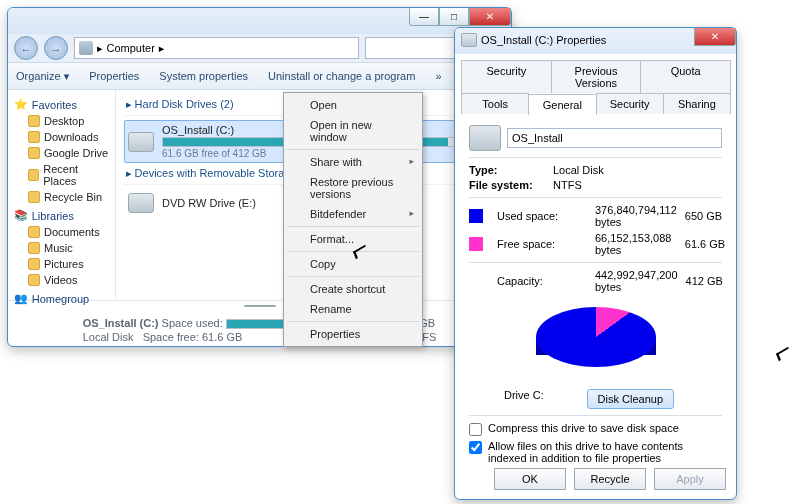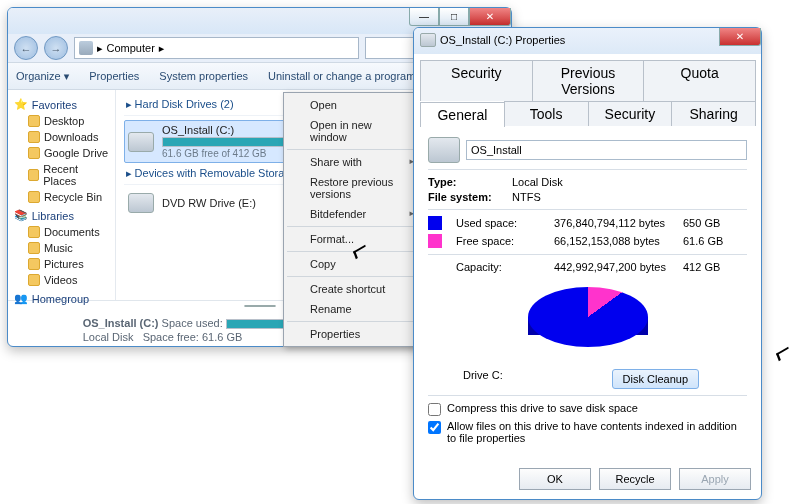--- a/index.html
+++ b/index.html
@@ -41,25 +41,25 @@
 .sbar{display:inline-block;width:110px;height:10px;background:#e4e8ee;border:1px solid #b8c0ca;position:relative;vertical-align:middle;}
 .sfill{position:absolute;inset:0 15% 0 0;background:#2aa6b5;}
 
 
 .ctx { position:absolute; left:283px; top:92px; width:140px; background:#f2f2f2;border:1px solid #9aa4b0; box-shadow:2px 2px 6px rgba(0,0,0,.25); padding:2px;}
 .ctx .ci{padding:4px 18px 4px 24px;color:#222;position:relative;}
 .ctx .sep{height:1px;background:#d0d6dc;margin:2px 1px;}
 .ctx .sub::after{content:"▸";position:absolute;right:6px;font-size:9px;color:#666;}
 
 
-.prop { left:413px; top:27px; width:349px; height:473px; }
+.prop { left:454px; top:27px; width:283px; height:473px; }
 .prop .glass{background:linear-gradient(#eaf1fb,#dce9f7);}
 .ptitle{position:absolute;left:26px;top:6px;color:#000;}
 .pico{position:absolute;left:6px;top:5px;width:16px;height:14px;background:linear-gradient(#e3e8ee,#bcc7d2);border-radius:2px;border:1px solid #9aa;}
-.tab{flex:1;text-align:center;padding:4px 2px;background:#f0f3f7;border:1px solid #b8c0ca;border-bottom:none;margin-right:-1px;font-size:14px;}
+.tab{flex:1;text-align:center;padding:4px 2px;background:#f0f3f7;border:1px solid #b8c0ca;border-bottom:none;margin-right:-1px;font-size:11px;}
 .tab.active{background:#fff;position:relative;top:1px;}
 .tabwrap{margin:6px 6px 0;}
 .tabrow2{display:flex;}
 .pbody{padding:8px 14px 4px;}
 .prow{display:flex;align-items:center;margin:3px 0;gap:6px;}
 .plabel{width:78px;color:#000;font-weight:bold;}
 .pval{color:#000;}
 .pinput{flex:1;border:1px solid #abc;padding:2px 4px;height:20px;}
 .hr{height:1px;background:#d7dee6;margin:6px 0;}
 .swatch{width:14px;height:14px;}
@@ -206,22 +206,22 @@
         <div class="winbtn close">✕</div>
       </div>
   </div>
   <div class="tabwrap">
     <div class="tabrow2">
       <div class="tab">Security</div>
       <div class="tab">Previous Versions</div>
       <div class="tab">Quota</div>
     </div>
     <div class="tabrow2">
+      <div class="tab">Tools</div>
       <div class="tab active">General</div>
-      <div class="tab">Tools</div>
       <div class="tab">Security</div>
       <div class="tab">Sharing</div>
     </div>
   </div>
   <div class="pbody">
     <div class="prow">
       <div class="dicon" style="width:32px;height:26px"></div>
       <input class="pinput" value="OS_Install" style="">
     </div>
     <div class="hr"></div>

